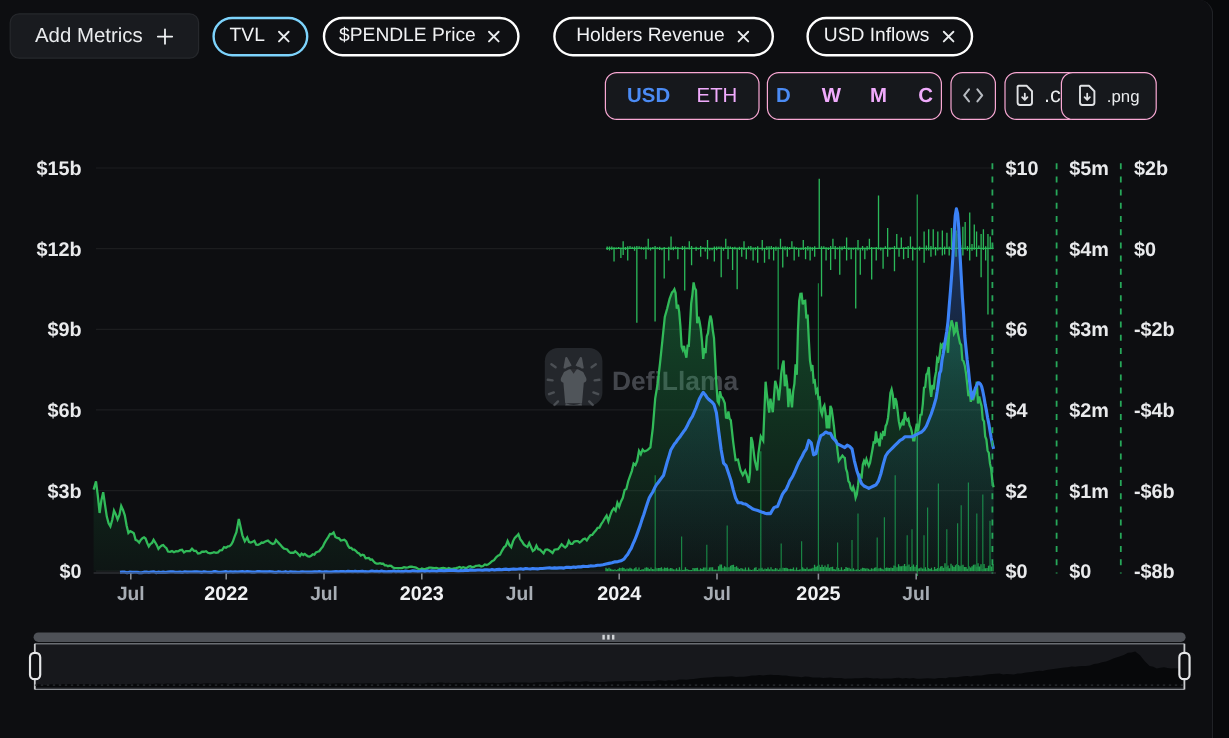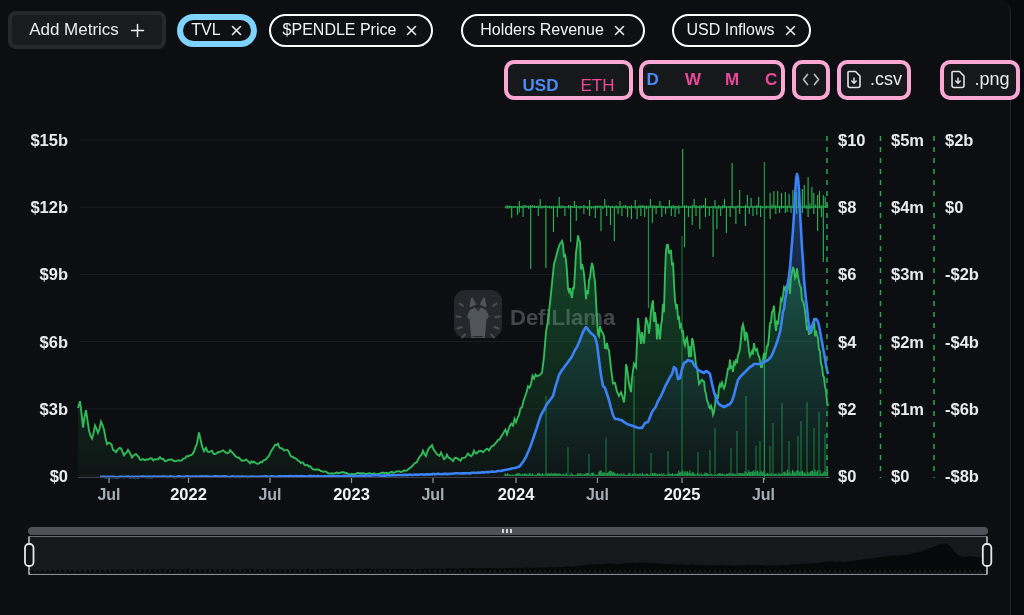--- a/index.html
+++ b/index.html
@@ -1,28 +1,28 @@
 <!DOCTYPE html>
 <html><head><meta charset="utf-8"><style>
 * { margin:0; padding:0; box-sizing:border-box; }
 html,body { width:1024px; height:615px; background:#08090b; overflow:hidden;
   font-family:"Liberation Sans", sans-serif; }
 #panel { position:absolute; left:0; top:0; width:1010.5px; height:615px;
   background:#0d0e11; border-right:1px solid #202226; border-radius:0 12px 0 0; }
 .btn { position:absolute; display:flex; align-items:center; justify-content:center;
-  background:#16181c; border:4px solid #f9a8d4; border-radius:10px; color:#e9ebed; }
+  background:#16181c; border:1px solid #f9a8d4; border-radius:10px; color:#e9ebed; }
 .pill { position:absolute; display:flex; align-items:center; justify-content:center;
   border-radius:17px; color:#f1f2f4; font-size:16px; height:33px; top:13.5px;
   background:rgba(255,255,255,0.01); }
 .grn { border:2px solid #ffffff; }
 .yl { font-size:16.5px; font-weight:700; fill:#e9eaec; }
 .xmon { font-size:16px; font-weight:700; fill:#a7adb4; }
 .xyear { font-size:16.5px; font-weight:700; fill:#f1f2f4; }
 .wm { font-size:22px; font-weight:700; fill:#494d53; }
-.g2 { color:#ec4899; }
+.g2 { color:#f0abfc; }
 .blue { color:#4b8bf4; font-weight:700; }
 </style></head>
 <body>
 <div id="panel"></div>
 <svg width="1024" height="615" viewBox="0 0 1024 615" style="position:absolute;left:0;top:0">
 <defs>
 <linearGradient id="gfill" x1="0" y1="240" x2="0" y2="476" gradientUnits="userSpaceOnUse">
 <stop offset="0" stop-color="#22c55e" stop-opacity="0.31"></stop>
 <stop offset="1" stop-color="#22c55e" stop-opacity="0.04"></stop>
 </linearGradient>
@@ -99,52 +99,52 @@
 <text x="597.5" y="500" text-anchor="middle" class="xmon">Jul</text>
 <path d="M597.5 478v5" stroke="#8b9096" stroke-width="1.3"></path>
 <text x="682" y="500" text-anchor="middle" class="xyear">2025</text>
 <path d="M682 478v5" stroke="#8b9096" stroke-width="1.3"></path>
 <text x="763.5" y="500" text-anchor="middle" class="xmon">Jul</text>
 <path d="M763.5 478v5" stroke="#8b9096" stroke-width="1.3"></path>
 </svg>
 <div class="btn" style="left:8px;top:11px;width:158px;height:38px;border-radius:8px;background:#191b1f;border-color:#26282c;font-size:17px;font-weight:400;">Add Metrics <svg width="15" height="15" viewBox="0 0 15 15" style="margin-left:11px">
       <path d="M7.5 1.5 V13.5 M1.5 7.5 H13.5" stroke="#eef0f2" stroke-width="1.5" stroke-linecap="round"></path>
     </svg></div>
-<div class="pill" style="left:177px;width:80px;border:6px solid #7dd3fc;">TVL <svg width="13" height="13" viewBox="0 0 13 13" style="margin-left:9px">
+<div class="pill" style="left:177px;width:80px;border:2px solid #7dd3fc;">TVL <svg width="13" height="13" viewBox="0 0 13 13" style="margin-left:9px">
       <path d="M2.5 2.5 L10.5 10.5 M10.5 2.5 L2.5 10.5" stroke="#e9ebed" stroke-width="1.6" stroke-linecap="round"></path>
     </svg></div>
 <div class="pill grn" style="left:268.5px;width:164px;">$PENDLE Price <svg width="13" height="13" viewBox="0 0 13 13" style="margin-left:9px">
       <path d="M2.5 2.5 L10.5 10.5 M10.5 2.5 L2.5 10.5" stroke="#e9ebed" stroke-width="1.6" stroke-linecap="round"></path>
     </svg></div>
 <div class="pill grn" style="left:461px;width:184px;">Holders Revenue <svg width="13" height="13" viewBox="0 0 13 13" style="margin-left:9px">
       <path d="M2.5 2.5 L10.5 10.5 M10.5 2.5 L2.5 10.5" stroke="#e9ebed" stroke-width="1.6" stroke-linecap="round"></path>
     </svg></div>
 <div class="pill grn" style="left:672px;width:139px;">USD Inflows <svg width="13" height="13" viewBox="0 0 13 13" style="margin-left:9px">
       <path d="M2.5 2.5 L10.5 10.5 M10.5 2.5 L2.5 10.5" stroke="#e9ebed" stroke-width="1.6" stroke-linecap="round"></path>
     </svg></div>
-<div class="btn" style="left:504px;top:60px;width:129px;height:39.5px;font-size:17px;align-items:flex-end;">
+<div class="btn" style="left:504px;top:60px;width:129px;height:39.5px;font-size:17px;">
   <span class="blue" style="margin-right:22px;">USD</span>
     <span class="g2">ETH</span>
   </div>
 <div class="btn" style="left:639px;top:60px;width:146px;height:39.5px;font-size:17px;font-weight:600;">
   <span class="blue">D</span>
     <span class="g2" style="margin-left:26px;">W</span>
     <span class="g2" style="margin-left:24px;">M</span>
     <span class="g2" style="margin-left:26px;">C</span>
   </div>
 <div class="btn" style="left:792px;top:60px;width:38px;height:39.5px;">
     <svg width="18" height="13" viewBox="0 0 18 13">
       <path d="M5.5 1.5 L1.5 6.5 L5.5 11.5 M12.5 1.5 L16.5 6.5 L12.5 11.5" fill="none" stroke="#b6bac0" stroke-width="1.7" stroke-linecap="round" stroke-linejoin="round"></path>
     </svg>
   </div>
 <div class="btn" style="left:837px;top:60px;width:74px;height:39.5px;font-size:18px;"><svg width="16" height="19" viewBox="0 0 16 19" style="margin-right:8px">
       <path d="M3 1.5 h6.5 L14 6 v9.5 a2 2 0 0 1 -2 2 h-8 a2 2 0 0 1 -2 -2 v-13.5 a2 2 0 0 1 1 -0.5 z" fill="none" stroke="#dfe1e4" stroke-width="1.6" stroke-linejoin="round"></path>
       <path d="M8 8 v5 M5.8 11 L8 13.3 L10.2 11" fill="none" stroke="#dfe1e4" stroke-width="1.5" stroke-linecap="round" stroke-linejoin="round"></path>
     </svg>.csv</div>
-<div class="btn" style="left:940px;top:60px;width:80px;height:39.5px;font-size:18px;"><svg width="16" height="19" viewBox="0 0 16 19" style="margin-right:8px">
+<div class="btn" style="left:884px;top:60px;width:80px;height:39.5px;font-size:14px;"><svg width="16" height="19" viewBox="0 0 16 19" style="margin-right:8px">
       <path d="M3 1.5 h6.5 L14 6 v9.5 a2 2 0 0 1 -2 2 h-8 a2 2 0 0 1 -2 -2 v-13.5 a2 2 0 0 1 1 -0.5 z" fill="none" stroke="#dfe1e4" stroke-width="1.6" stroke-linejoin="round"></path>
       <path d="M8 8 v5 M5.8 11 L8 13.3 L10.2 11" fill="none" stroke="#dfe1e4" stroke-width="1.5" stroke-linecap="round" stroke-linejoin="round"></path>
     </svg>.png</div>
 
 <div style="position:absolute;left:28px;top:527px;width:960px;height:8px;background:#4e5157;border-radius:4px;"></div>
 <div style="position:absolute;left:502px;top:529px;width:2px;height:4px;background:#d2d5d8;"></div>
 <div style="position:absolute;left:506px;top:529px;width:2px;height:4px;background:#d2d5d8;"></div>
 <div style="position:absolute;left:510px;top:529px;width:2px;height:4px;background:#d2d5d8;"></div>
 <svg width="1024" height="80" viewBox="0 0 1024 80" style="position:absolute;left:0;top:535px;">
 <rect x="29" y="1.5" width="958" height="38" fill="#17181c"></rect>

